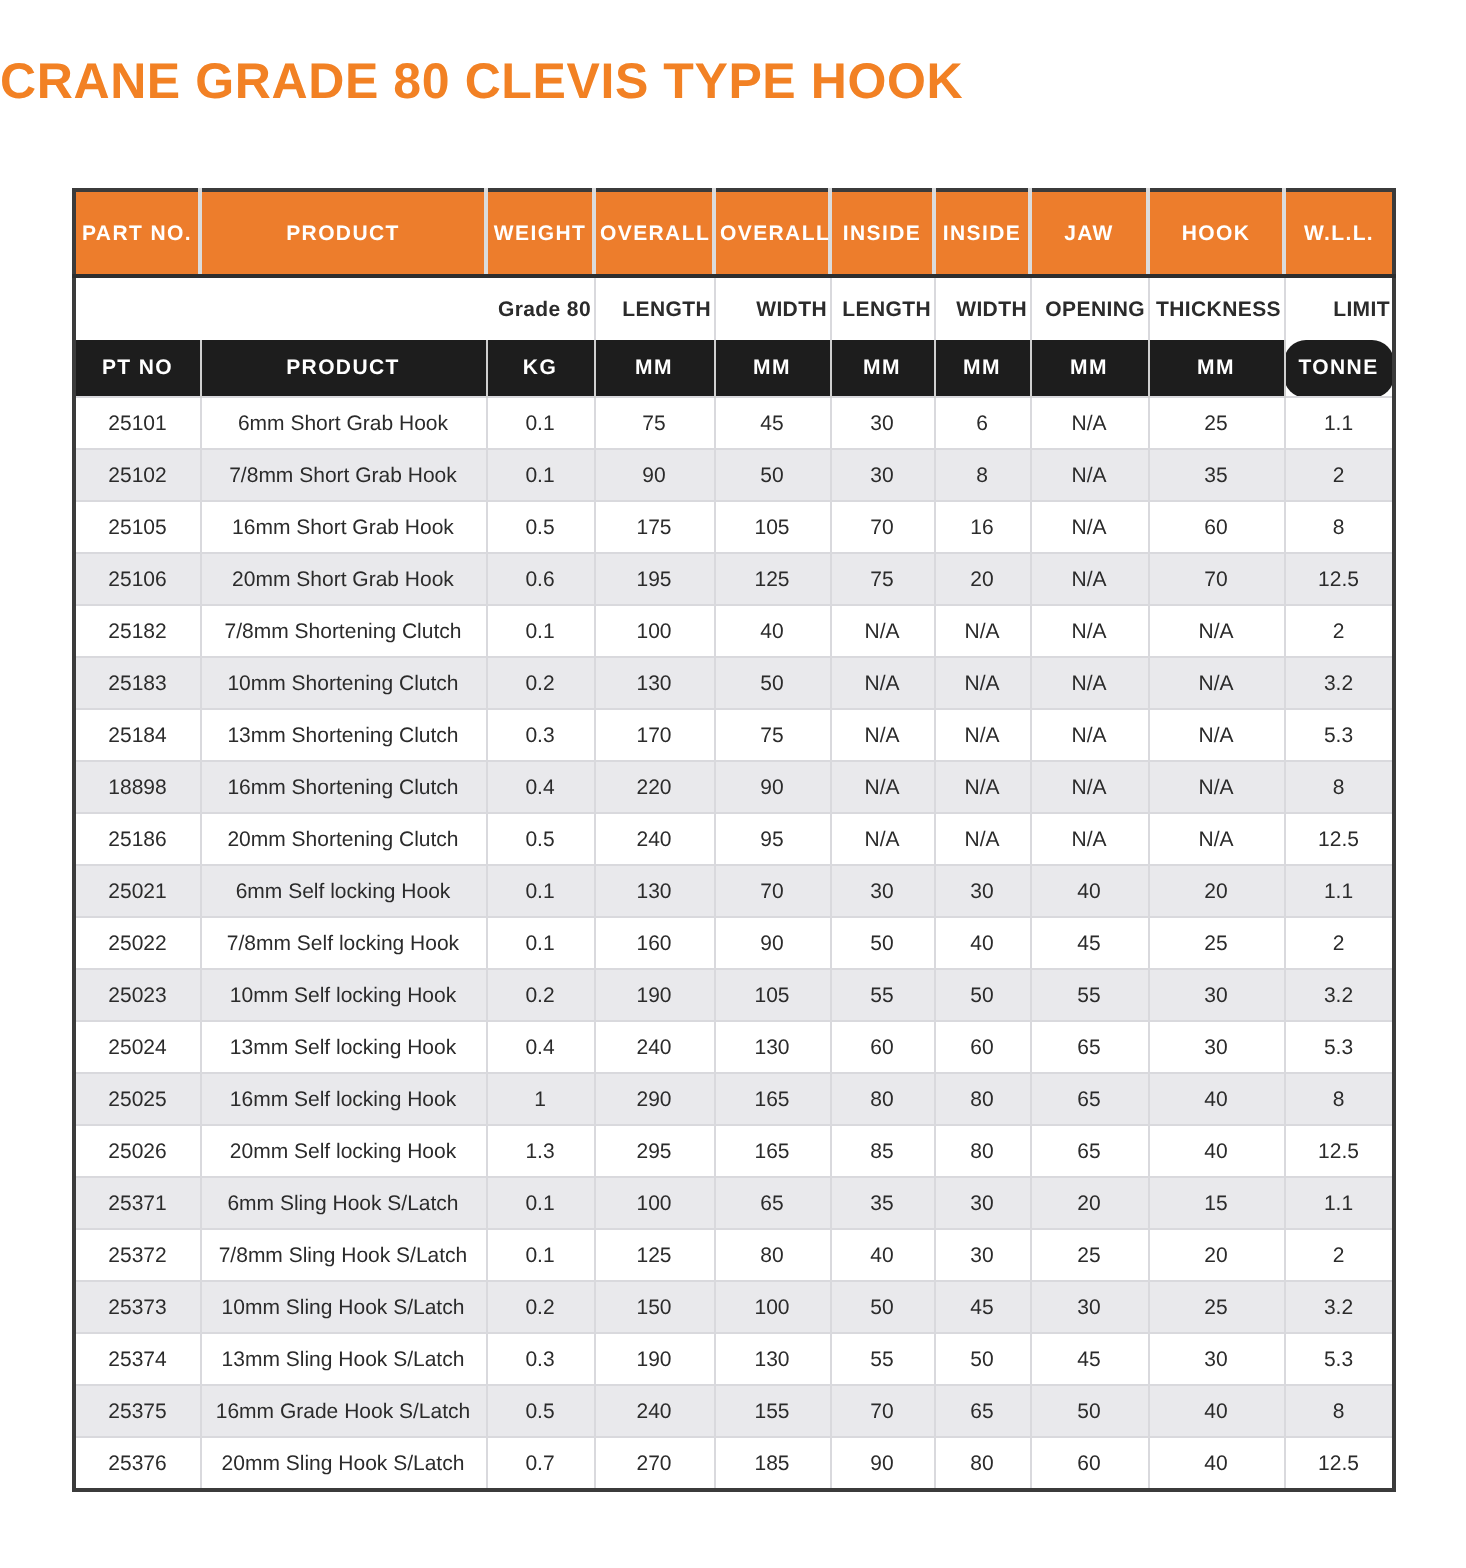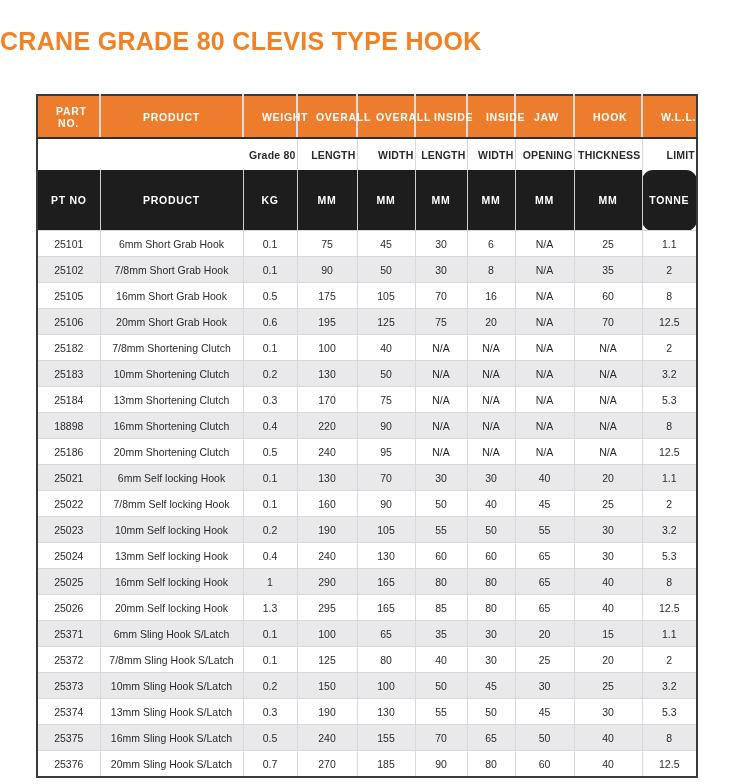--- a/index.html
+++ b/index.html
@@ -32,21 +32,21 @@
   
   tr.hdr-orange th {
     background: #ED7D2C;
     color: #ffffff;
     font-size: 10.5px;
     font-weight: bold;
     letter-spacing: 0.7px;
     height: 41px;
     border-right: 2px solid #DCDCDC;
     border-bottom: 2px solid #2E2E2E;
-    padding: 0 18px;
+    padding: 0 2px;
   }
   tr.hdr-orange th:last-child { border-right: none; }
   
   tr.hdr-white th {
     background: #ffffff;
     color: #2B2B2B;
     font-size: 10.5px;
     font-weight: bold;
     letter-spacing: 0.2px;
     height: 31px;
@@ -57,21 +57,21 @@
   tr.hdr-white th:last-child { border-right: none; }
   
   tr.hdr-dark th {
     background: #1D1D1D;
     color: #ffffff;
     font-size: 10.5px;
     font-weight: bold;
     letter-spacing: 0.7px;
     height: 28px;
     border-right: 1px solid #CFCFCF;
-    padding: 16px 1px;
+    padding: 0 1px;
   }
   tr.hdr-dark th:last-child { border-right: none; border-radius: 11px; }
   
   tbody td {
     height: 25px;
     text-align: center;
     vertical-align: middle;
     font-size: 10.5px;
     color: #2B2B2B;
     background: #ffffff;
@@ -362,21 +362,21 @@
           <td>190</td>
           <td>130</td>
           <td>55</td>
           <td>50</td>
           <td>45</td>
           <td>30</td>
           <td>5.3</td>
         </tr>
         <tr>
           <td>25375</td>
-          <td>16mm Sling Hook S/Latch</td>
+          <td>16mm Grade Hook S/Latch</td>
           <td>0.5</td>
           <td>240</td>
           <td>155</td>
           <td>70</td>
           <td>65</td>
           <td>50</td>
           <td>40</td>
           <td>8</td>
         </tr>
         <tr>

